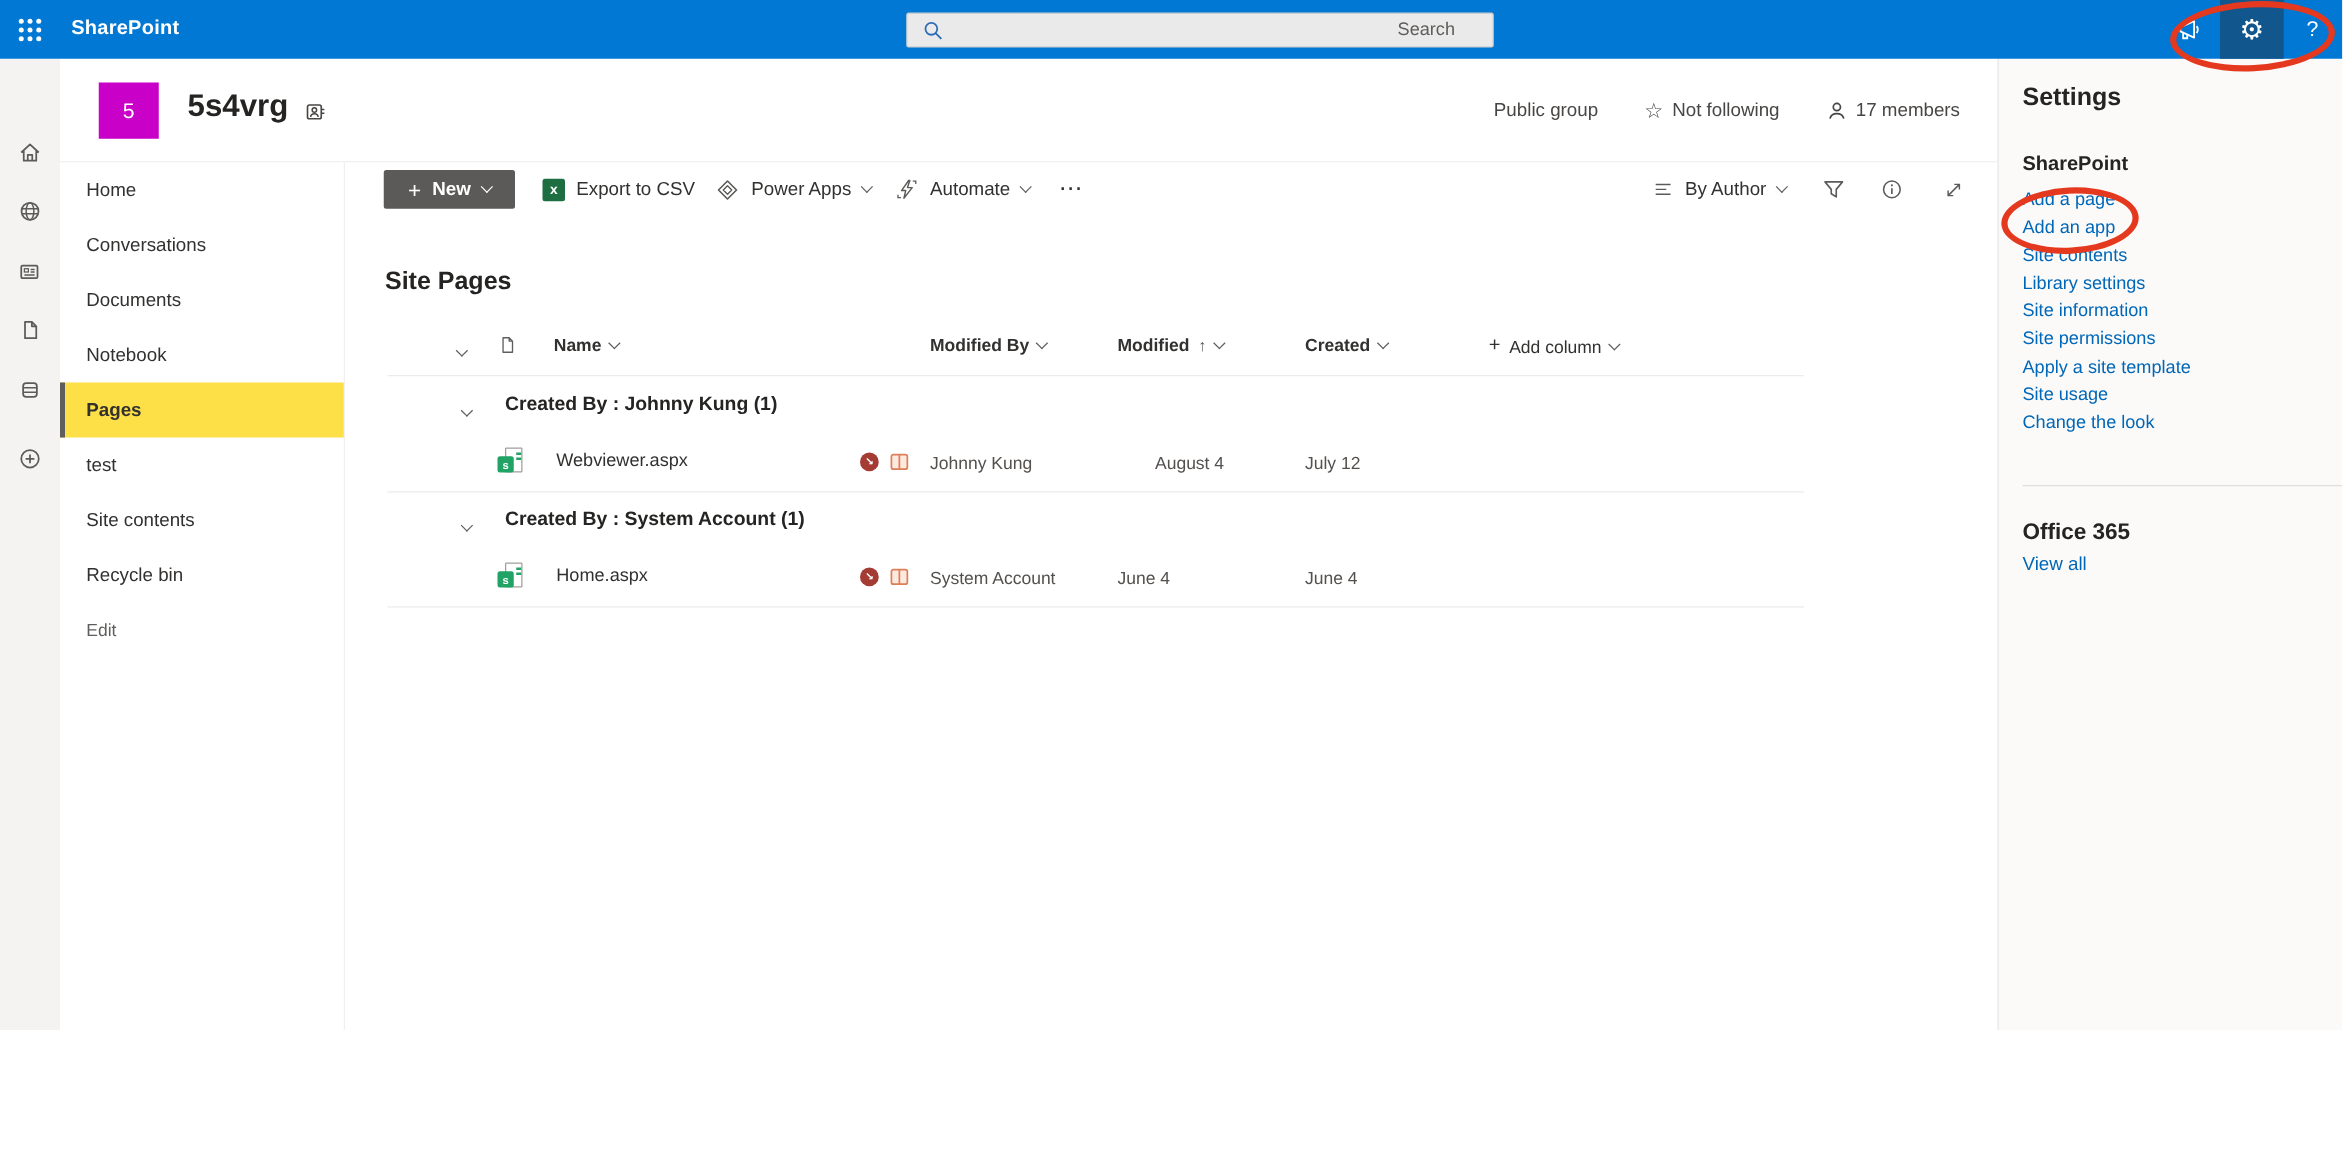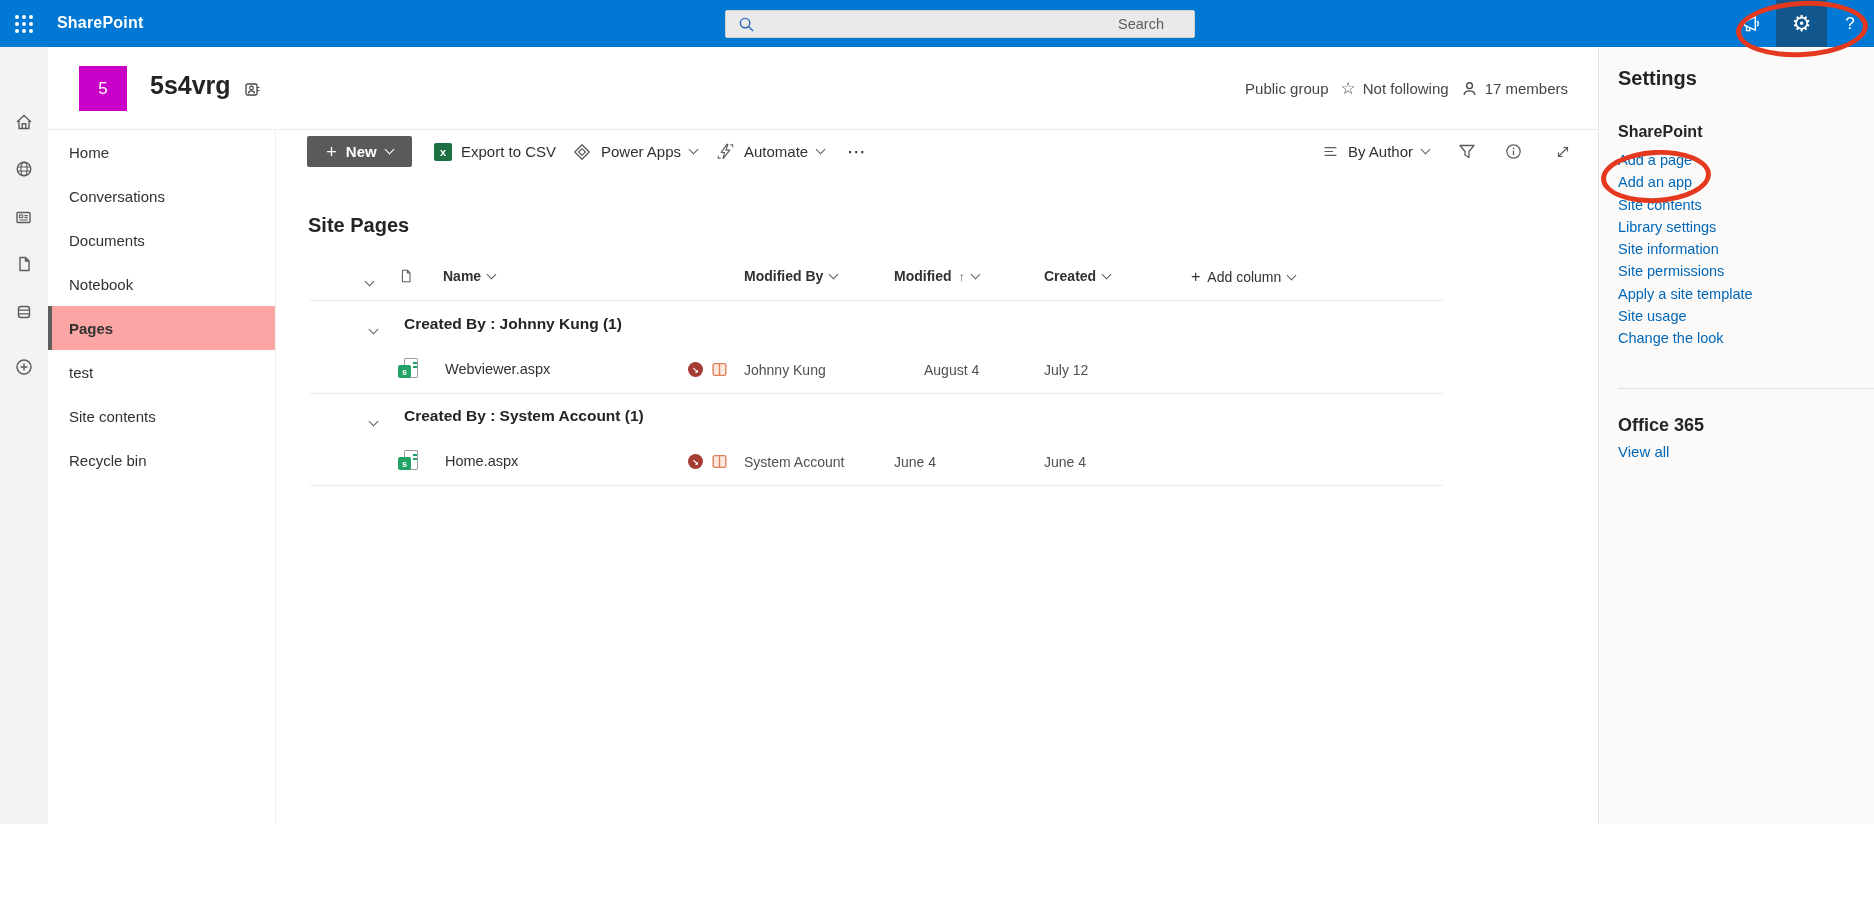--- a/index.html
+++ b/index.html
@@ -25,28 +25,28 @@
 
   
   .rail { position:absolute; left:0; top:47px; width:48px; height:872px; background:#f4f3f2; z-index:5; }
   .ric { position:absolute; left:14px; width:20px; height:20px; cursor:pointer; }
 
   
   .siteheader { position:absolute; left:48px; top:47px; width:1550px; height:83px; background:#fff; border-bottom:1px solid #edebe9; }
   .sitelogo { position:absolute; left:31px; top:19px; width:48px; height:45px; background:#c800c8; color:#fff; font-size:17px; display:flex; align-items:center; justify-content:center; }
   .sitetitle { position:absolute; left:102px; top:24px; font-size:25px; font-weight:700; color:#252423; }
   .teamsic { position:absolute; left:196px; top:34px; }
-  .sitemeta { position:absolute; right:30px; top:0; height:83px; display:flex; align-items:center; gap:12px; color:#484644; font-size:15px; }
+  .sitemeta { position:absolute; right:30px; top:0; height:83px; display:flex; align-items:center; gap:37px; color:#484644; font-size:15px; }
   .metaitem { display:flex; align-items:center; gap:7px; }
   .staric { font-size:17px; color:#484644; line-height:1; }
 
   
   .nav { position:absolute; left:48px; top:130px; width:228px; height:789px; background:#fff; border-right:1px solid #f0efed; }
   .nav-item { height:44px; display:flex; align-items:center; padding-left:21px; font-size:15px; color:#323130; cursor:pointer; }
-  .nav-item.selected { background:#fca5a5; border-left:4px solid #605e5c; padding-left:17px; font-weight:700; }
+  .nav-item.selected { background:#fde047; border-left:4px solid #605e5c; padding-left:17px; font-weight:700; }
   .nav-item.muted { color:#605e5c; font-size:14px; }
   .nav-footer { position:absolute; left:0; bottom:0; width:227px; height:42px; border-top:1px solid #edebe9; display:flex; align-items:center; padding-left:21px; font-size:13.5px; color:#605e5c; cursor:pointer; background:#fff; }
 
   
   .main { position:absolute; left:276px; top:130px; width:1322px; height:789px; background:#fff; }
   .btn-new { position:absolute; left:31px; top:6px; width:105px; height:31px; background:#5c5a58; border-radius:2px; color:#fff; font-size:15px; font-weight:700; display:flex; align-items:center; justify-content:center; gap:9px; cursor:pointer; }
   .btn-new .plus { font-size:18px; font-weight:400; line-height:1; }
   .cmd { position:absolute; top:0; height:43px; display:flex; align-items:center; gap:9px; font-size:15px; color:#323130; cursor:pointer; }
   .chev { display:inline-block; width:7px; height:7px; border-right:1.5px solid #605e5c; border-bottom:1.5px solid #605e5c; transform:rotate(45deg); margin-top:-4px; }
   .chev.white { border-color:#fff; }
@@ -197,20 +197,21 @@
 
   <div class="nav">
     <div class="nav-item">Home</div>
     <div class="nav-item">Conversations</div>
     <div class="nav-item">Documents</div>
     <div class="nav-item">Notebook</div>
     <div class="nav-item selected">Pages</div>
     <div class="nav-item">test</div>
     <div class="nav-item">Site contents</div>
     <div class="nav-item">Recycle bin</div>
+    <div class="nav-item muted">Edit</div>
   </div>
 
   <div class="main">
 
     <div class="btn-new">
       <span class="plus">+</span>
       <span>New</span>
       <span class="chev white"></span>
     </div>
 

